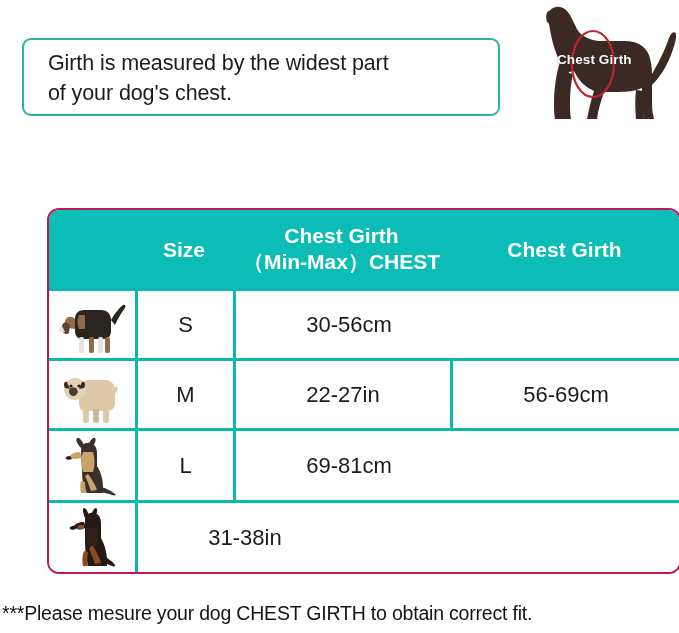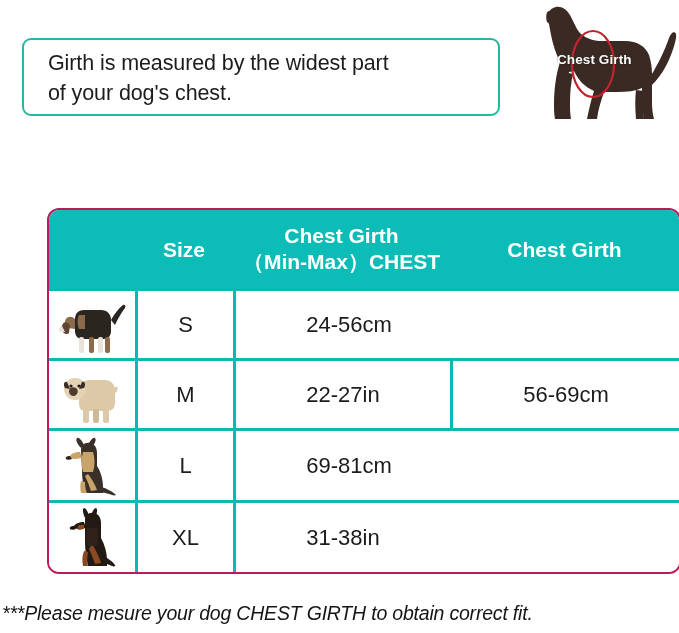--- a/index.html
+++ b/index.html
@@ -125,21 +125,20 @@
 
   
   #footer-note {
     position: absolute;
     left: 2px;
     top: 602px;
     font-size: 19.5px;
     color: #141414;
     letter-spacing: -0.2px;
     white-space: nowrap;
-    font-style: italic;
   }
 </style>
 </head>
 <body>
 
 <div id="callout-box">
   <div id="callout-text">Girth is measured by the widest part
 of your dog's chest.</div>
 </div>
 
@@ -204,21 +203,21 @@
         <path d="M7 31 C4 32 3 35 5 37 L10 37 Z" fill="#e8e2d8"></path>
         <path d="M56 25 C60 18 65 12 68 10 C70 9 71 11 70 13 C67 17 63 23 60 30 Z" fill="#2b2520"></path>
         <rect x="24" y="42" width="5" height="16" rx="2" fill="#e8e2d8"></rect>
         <rect x="34" y="42" width="5" height="16" rx="2" fill="#8c6a4a"></rect>
         <rect x="43" y="42" width="5" height="16" rx="2" fill="#e8e2d8"></rect>
         <rect x="50" y="42" width="5" height="16" rx="2" fill="#8c6a4a"></rect>
         <path d="M24 20 C22 24 22 30 24 34 L30 34 L30 20 Z" fill="#8c6a4a"></path>
       </svg>
     </div>
     <div class="td col-size">S</div>
-    <div class="td col-cm">24-56cm</div>
+    <div class="td col-cm">30-56cm</div>
   </div>
 
   <div class="trow row-h-2">
     <div class="td col-img">
       <svg class="breed-art" viewBox="0 0 74 60">
         <path d="M24 24 C24 18 29 15 35 15 L50 15 C56 15 60 19 60 26 L60 38 C60 43 57 46 52 46 L30 46 C26 46 24 43 24 38 Z" fill="#ddc9a8"></path>
         <circle cx="20" cy="24" r="11" fill="#e3d2b4"></circle>
         <path d="M12 17 C9 16 8 20 10 23 L15 24 Z" fill="#3a2f26"></path>
         <path d="M27 17 C30 16 31 20 29 23 L24 24 Z" fill="#3a2f26"></path>
         <path d="M14 26 C14 23 18 21 21 23 C24 25 23 30 19 31 C16 31 14 29 14 26 Z" fill="#4b3b2e"></path>
@@ -261,19 +260,18 @@
         <path d="M40 10 C42 5 43 1 41 0 C39 0 37 4 36 8 Z" fill="#231a15"></path>
         <path d="M29 14 C24 14 20 16 19 18 C18 20 21 21 24 21 L31 20 Z" fill="#231a15"></path>
         <path d="M19 18 C16 18 14 19 15 21 C16 22 19 22 21 21 Z" fill="#1a120e"></path>
         <path d="M24 17 C22 19 22 21 24 22 L29 21 L29 17 Z" fill="#8c4a22"></path>
         <path d="M33 44 C32 50 32 55 33 58 L28 58 C27 53 27 48 29 43 Z" fill="#8c4a22"></path>
         <path d="M37 36 C40 41 44 48 46 55 L40 56 C38 50 36 45 34 41 Z" fill="#8c4a22"></path>
         <path d="M48 48 C53 50 58 54 60 57 C61 58 59 59 57 58 C53 56 49 55 47 55 Z" fill="#231a15"></path>
         <path d="M32 20 C31 26 31 33 33 38 L42 38 C43 32 43 25 42 20 Z" fill="#2e221b"></path>
       </svg>
     </div>
-    <div class="td col-size">XL</div>
     <div class="td col-inch">31-38in</div>
   </div>
 
 </div>
 
 <div id="footer-note">***Please mesure your dog CHEST GIRTH to obtain correct fit.</div>
 
 </body></html>

